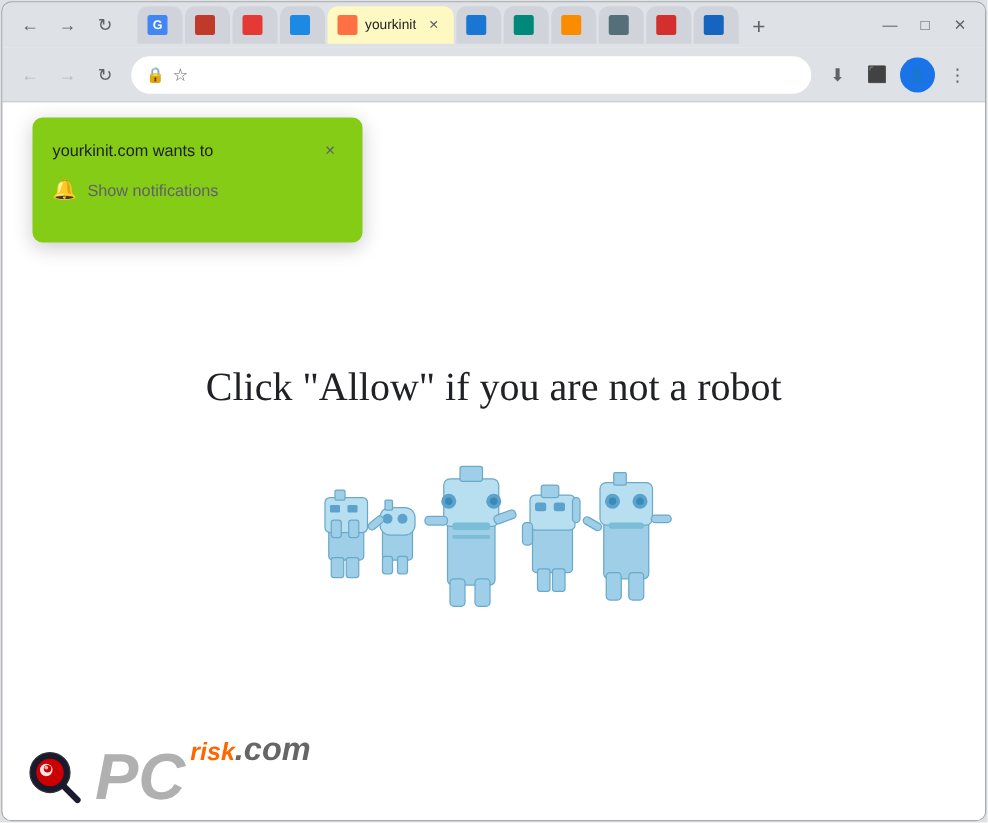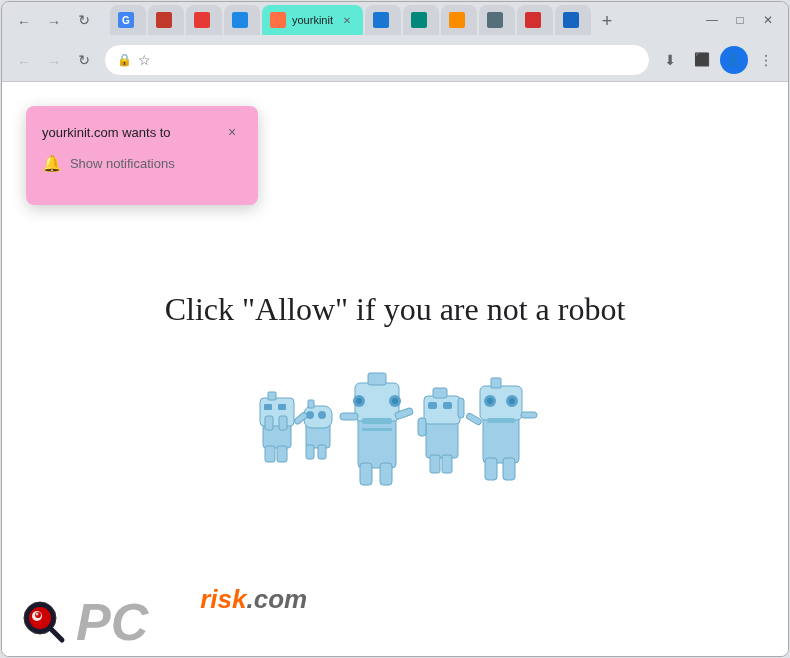--- a/index.html
+++ b/index.html
@@ -76,21 +76,21 @@
       gap: 6px;
       font-size: 12px;
       color: #5f6368;
       background: #d0d3d9;
       position: relative;
       cursor: pointer;
       flex-shrink: 0;
     }
 
     .tab.active {
-      background: #5eead4;
+      background: #fef9c3;
       color: #202124;
     }
 
     .tab-favicon {
       width: 16px;
       height: 16px;
       border-radius: 2px;
       display: flex;
       align-items: center;
       justify-content: center;
@@ -251,24 +251,24 @@
       position: relative;
       display: flex;
       flex-direction: column;
       align-items: center;
       overflow: hidden;
     }
 
     
     .notification-popup {
       position: absolute;
-      top: 24px;
+      top: 12px;
       left: 24px;
-      width: 232px;
-      background: #f9a8d4;
+      width: 264px;
+      background: #84cc16;
       border-radius: 8px;
       box-shadow: 0 4px 16px rgba(0,0,0,0.2);
       padding: 16px;
       z-index: 10;
     }
 
     .popup-header {
       display: flex;
       align-items: center;
       justify-content: space-between;
@@ -385,26 +385,25 @@
     .pc-text {
       font-size: 52px;
       font-weight: 900;
       color: #b0b0b0;
       font-family: Arial Black, sans-serif;
       line-height: 1;
       font-style: italic;
     }
 
     .risk-text {
-      font-size: 26px;
+      font-size: 20px;
       color: #ff6600;
       font-weight: bold;
       font-family: Arial, sans-serif;
       font-style: italic;
-      margin-left: 48px;
     }
 
     .pcrisk-suffix {
       font-size: 26px;
       color: #666;
       font-weight: bold;
       font-family: Arial, sans-serif;
       font-style: italic;
     }
 

